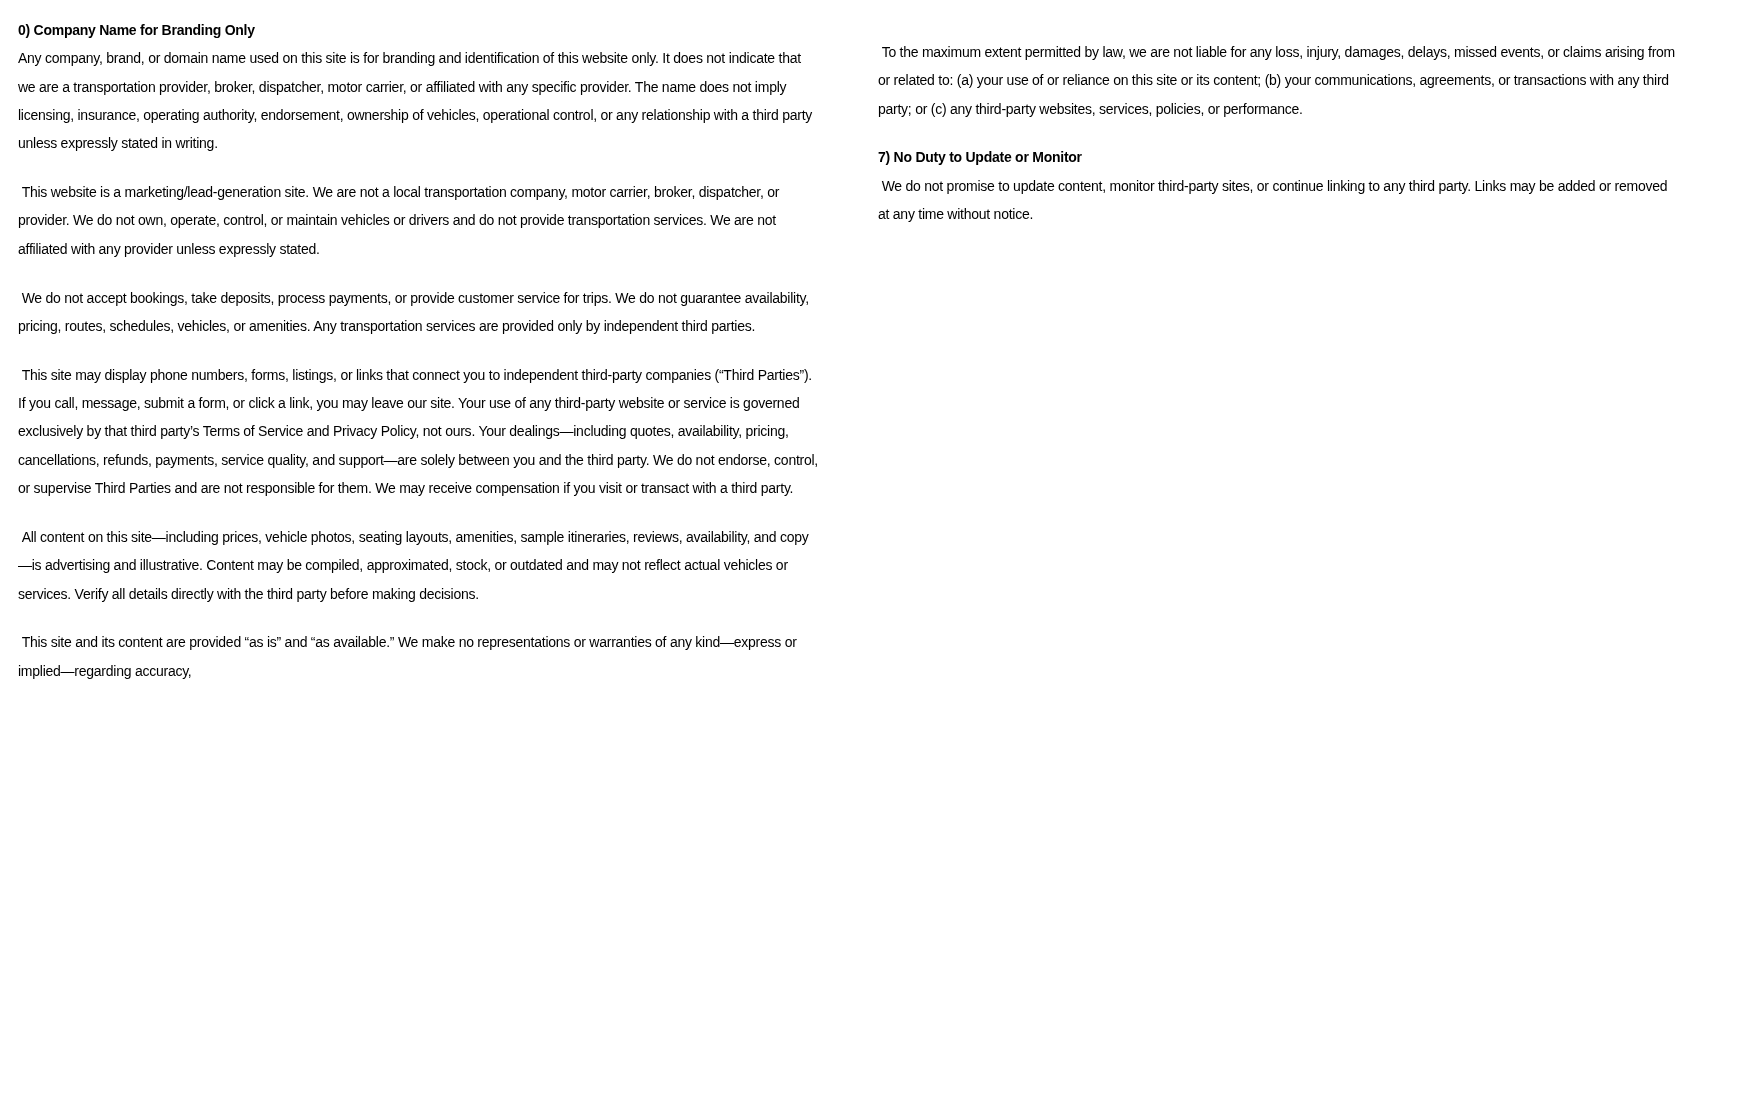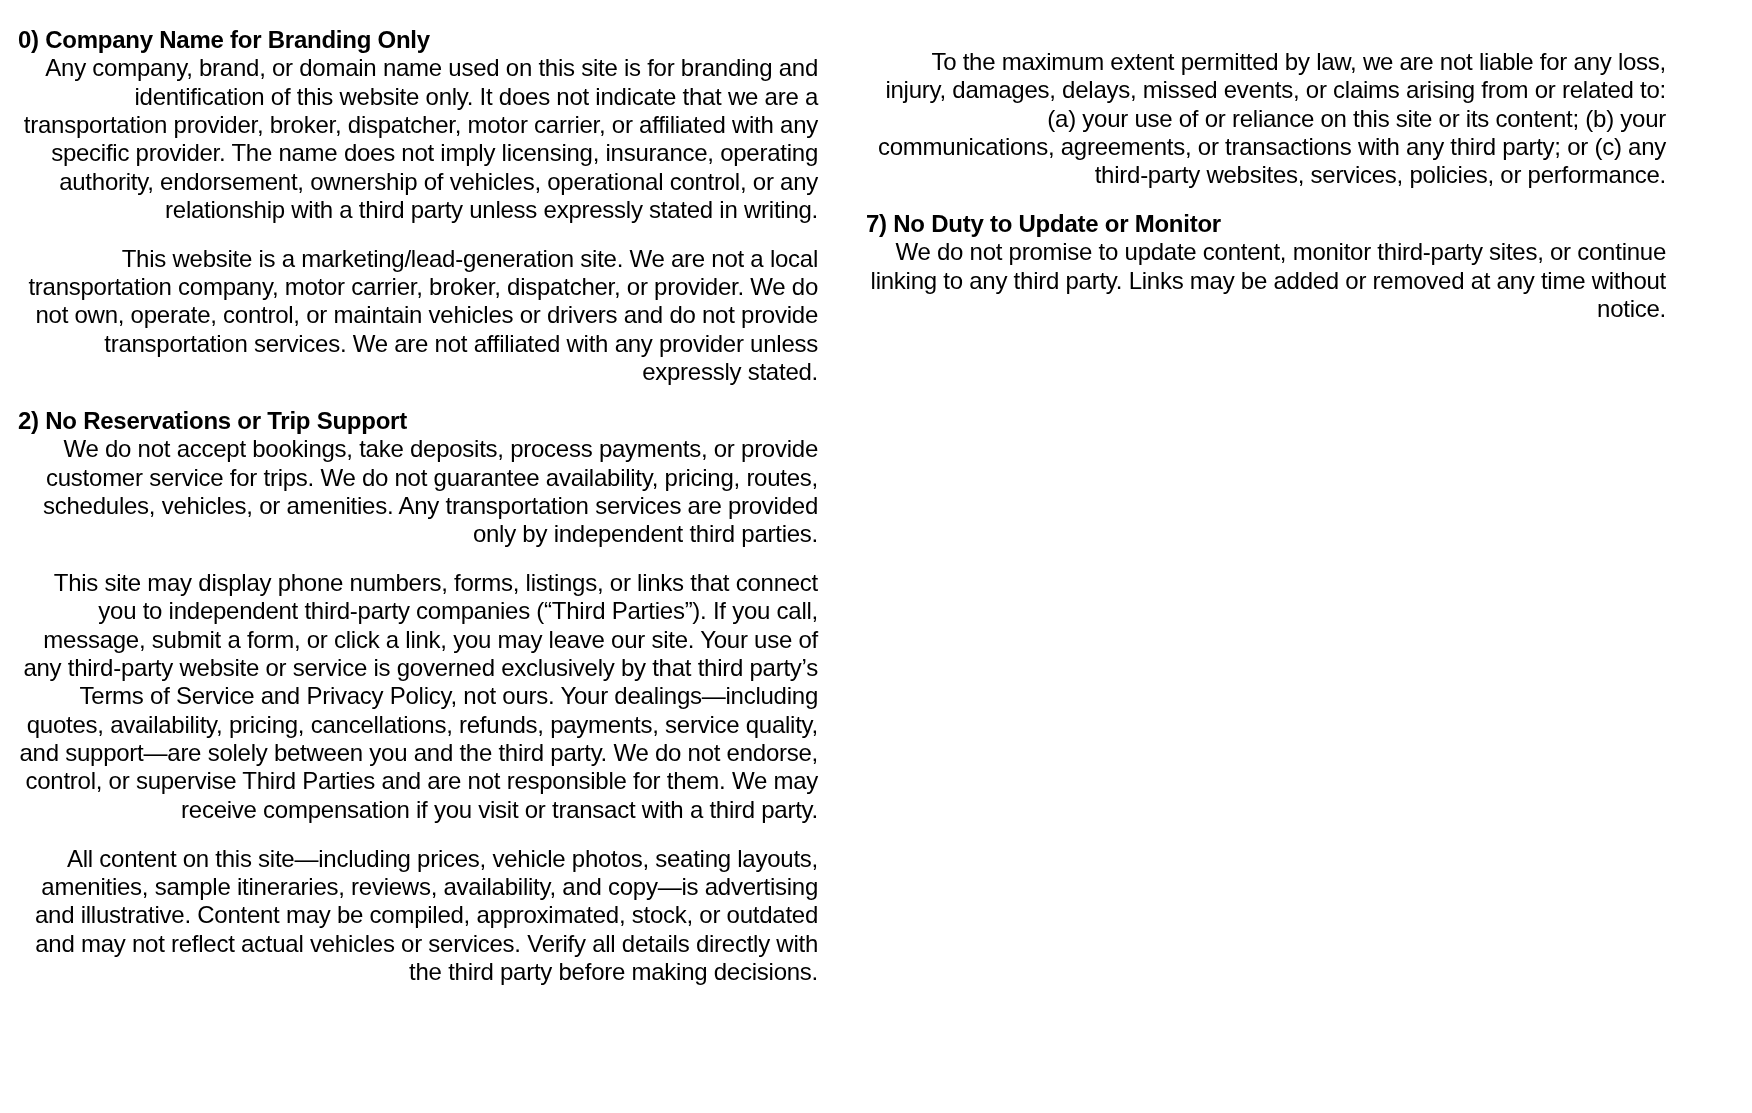--- a/index.html
+++ b/index.html
@@ -4,75 +4,74 @@
 <style>
   html, body {
     margin: 0;
     padding: 0;
     background: #ffffff;
   }
   .page {
     box-sizing: border-box;
     width: 1752px;
     height: 1113px;
-    padding: 26px 18px;
+    padding: 16px 18px;
     display: flex;
-    gap: 48px;
+    gap: 60px;
     overflow: hidden;
     background: #ffffff;
     color: #000000;
     font-family: "Liberation Sans", "DejaVu Sans", sans-serif;
-    font-size: 24px;
+    font-size: 14px;
     letter-spacing: -0.25px;
     line-height: 28.33px;
   }
   .col {
     flex: 0 0 800px;
     width: 800px;
   }
   .col-right {
     padding-top: 22px;
   }
   .section {
     margin: 0 0 20.5px 0;
   }
   .section-heading {
     font-weight: 700;
   }
   .section-body {
     white-space: pre-wrap;
-    text-align: right;
   }
   .section-body b {
     font-weight: 400;
   }
 </style>
 </head>
 <body>
 
 <div class="page" style="background: rgb(255, 255, 255); color: rgb(0, 0, 0);">
   <div class="col col-left" id="col-left">
       <div class="section">
         <div class="section-heading">0) Company Name for Branding Only</div>
         <div class="section-body"><span>Any company, brand, or domain name used on this site is for branding and identification of this website only. It does not indicate that we are a transportation provider, broker, dispatcher, motor carrier, or affiliated with any specific provider. The name does not imply licensing, insurance, operating authority, endorsement, ownership of vehicles, operational control, or any relationship with a third party unless expressly stated in writing.</span></div>
       </div>
       <div class="section">
         <div class="section-body"><span> This website is a </span><b>marketing/lead-generation</b><span> site. We are </span><b>not</b><span> a local transportation company, motor carrier, broker, dispatcher, or provider. We </span><b>do not</b><span> own, operate, control, or maintain vehicles or drivers and </span><b>do not</b><span> provide transportation services. We are </span><b>not affiliated</b><span> with any provider unless expressly stated.</span></div>
       </div>
       <div class="section">
-        <div class="section-heading">2) No Reservations or Trip Support</div>
         <div class="section-body"><span> We </span><b>do not</b><span> accept bookings, take deposits, process payments, or provide customer service for trips. We </span><b>do not</b><span> guarantee availability, pricing, routes, schedules, vehicles, or amenities. Any transportation services are provided </span><b>only</b><span> by independent third parties.</span></div>
       </div>
       <div class="section">
         <div class="section-body"><span> This site may display phone numbers, forms, listings, or links that connect you to </span><b>independent third-party</b><span> companies (“Third Parties”). If you call, message, submit a form, or click a link, you may leave our site. Your use of any third-party website or service is governed </span><b>exclusively</b><span> by that third party’s </span><b>Terms of Service</b><span> and </span><b>Privacy Policy</b><span>, </span><b>not ours</b><span>. Your dealings—including quotes, availability, pricing, cancellations, refunds, payments, service quality, and support—are </span><b>solely between you and the third party</b><span>. We do </span><b>not</b><span> endorse, control, or supervise Third Parties and are </span><b>not responsible</b><span> for them. We may receive compensation if you visit or transact with a third party.</span></div>
       </div>
       <div class="section">
         <div class="section-body"><span> All content on this site—including prices, vehicle photos, seating layouts, amenities, sample itineraries, reviews, availability, and copy—is </span><b>advertising and illustrative</b><span>. Content may be compiled, approximated, stock, or outdated and may </span><b>not</b><span> reflect actual vehicles or services. Verify all details </span><b>directly with the third party</b><span> before making decisions.</span></div>
       </div>
       <div class="section">
+        <div class="section-body"><span> This site and its content are provided </span><b>“as is”</b><span> and </span><b>“as available.”</b><span> We make </span><b>no representations or warranties</b><span> of any kind—express or implied—regarding accuracy,</span></div>
       </div>
     </div>
   <div class="col col-right" id="col-right">
       <div class="section">
         <div class="section-body"><span> To the maximum extent permitted by law, we are </span><b>not liable</b><span> for any loss, injury, damages, delays, missed events, or claims arising from or related to: (a) your use of or reliance on this site or its content; (b) your communications, agreements, or transactions with any third party; or (c) any third-party websites, services, policies, or performance.</span></div>
       </div>
       <div class="section">
         <div class="section-heading">7) No Duty to Update or Monitor</div>
         <div class="section-body"><span> We </span><b>do not</b><span> promise to update content, monitor third-party sites, or continue linking to any third party. Links may be added or removed at any time without notice.</span></div>
       </div>

